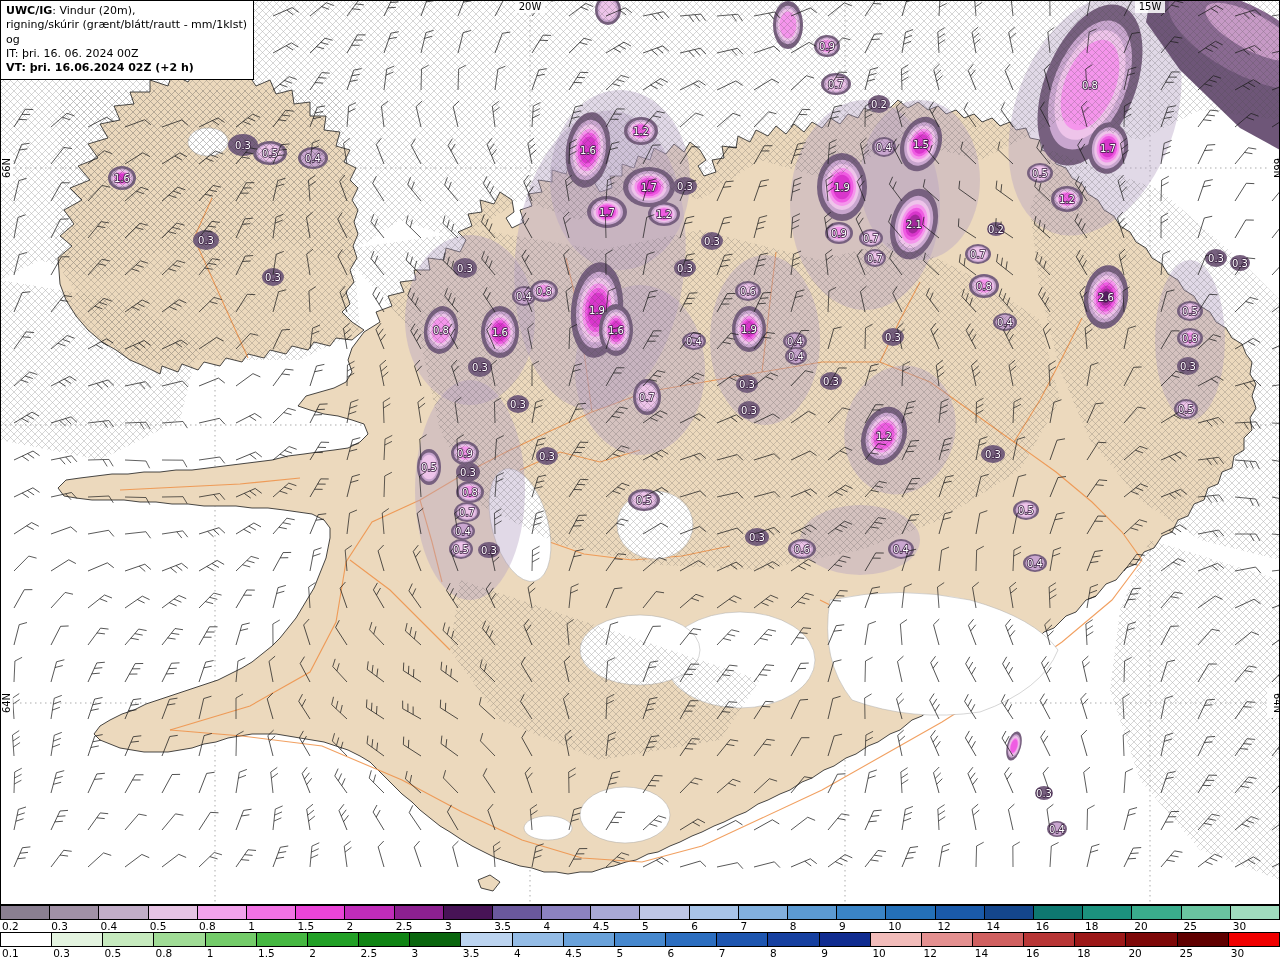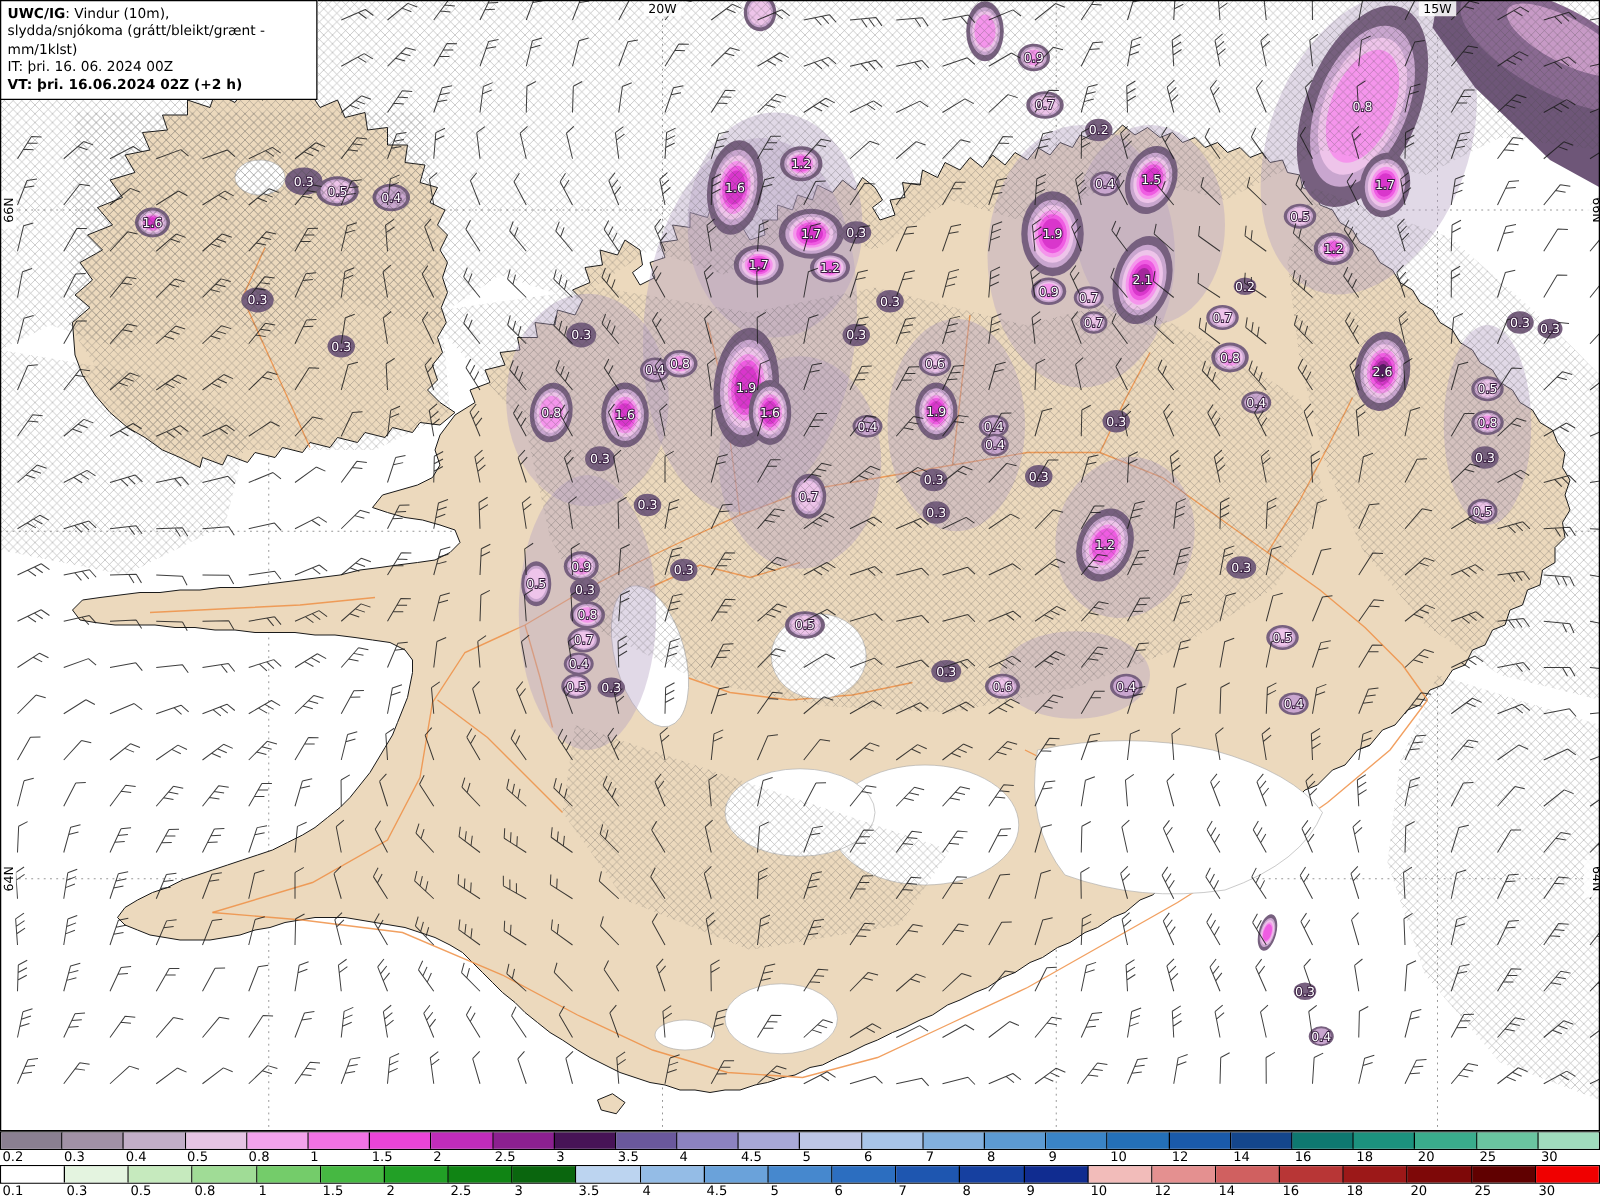--- a/index.html
+++ b/index.html
@@ -1411,22 +1411,22 @@
         <text transform="translate(10,703) rotate(-90)" text-anchor="middle" fill="#000">64N</text>
         <rect x="1267" y="153" width="13" height="30" fill="#fff" opacity="0.85"></rect>
         <text transform="translate(1274,168) rotate(90)" text-anchor="middle" fill="#000">66N</text>
         <rect x="1267" y="688" width="13" height="30" fill="#fff" opacity="0.85"></rect>
         <text transform="translate(1274,703) rotate(90)" text-anchor="middle" fill="#000">64N</text>
       </g>
       <rect x="0.5" y="0.5" width="1279" height="904" fill="none" stroke="#000" stroke-width="1"></rect>
     </svg>
 
   <div class="infobox">
-    <div><span class="b">UWC/IG</span><span>: Vindur (10m),</span></div>
-    <div>slydda/snjókoma (grátt/bleikt/grænt - mm/1klst)</div>
+    <div><span class="b">UWC/IG</span><span>: Vindur (20m),</span></div>
+    <div>rigning/skúrir (grænt/blátt/rautt - mm/1klst) og</div>
     <div>IT: þri. 16. 06. 2024 00Z</div>
     <div class="b">VT: þri. 16.06.2024 02Z (+2 h)</div>
   </div>
 
   <div class="colorbars">
     <div class="cbar" id="cbar-sleet">
         <div class="strip">
           <div class="seg" style="background:#8a7f91"></div>
           <div class="seg" style="background:#a191a6"></div>
           <div class="seg" style="background:#c2aec8"></div>

